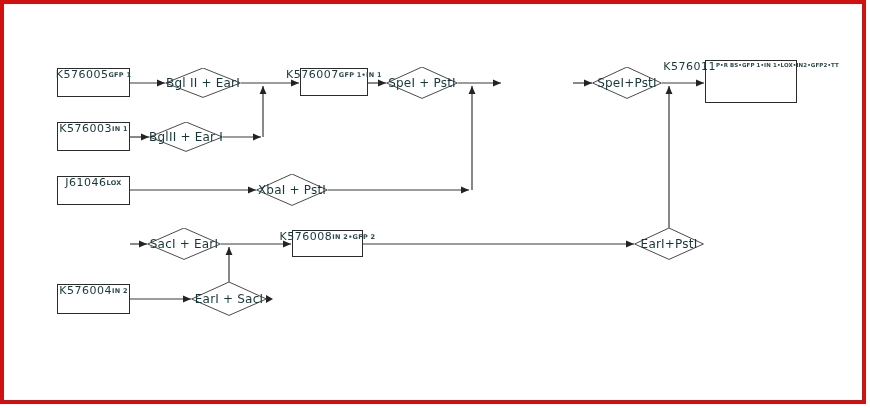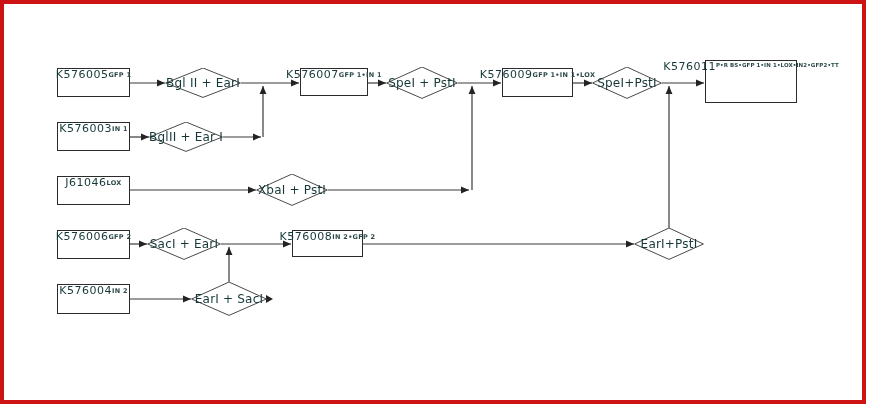--- a/index.html
+++ b/index.html
@@ -93,35 +93,27 @@
     <span class="sub">GFP 1</span>
   </div>
   <div class="box" style="left:57px;top:122px;width:73px;height:29px">
     <span class="title">K576003</span>
     <span class="sub">IN 1</span>
   </div>
   <div class="box" style="left:57px;top:176px;width:73px;height:29px">
     <span class="title">J61046</span>
     <span class="sub">LOX</span>
   </div>
-  <div class="box" style="left:57px;top:230px;width:73px;height:29px">
-    <span class="title">K576006</span>
-    <span class="sub">GFP 2</span>
-  </div>
   <div class="box" style="left:57px;top:284px;width:73px;height:30px">
     <span class="title">K576004</span>
     <span class="sub">IN 2</span>
   </div>
   <div class="box" style="left:300px;top:68px;width:68px;height:28px">
     <span class="title">K576007</span>
     <span class="sub">GFP 1•IN 1</span>
-  </div>
-  <div class="box" style="left:502px;top:68px;width:71px;height:29px">
-    <span class="title">K576009</span>
-    <span class="sub">GFP 1•IN 1•LOX</span>
   </div>
   <div class="box" style="left:705px;top:60px;width:92px;height:43px">
     <span class="title">K576011</span>
     <span class="sub tiny">P•R BS•GFP 1•IN 1•LOX•IN2•</span>
     <span class="sub tiny">GFP2•TT</span>
   </div>
   <div class="box" style="left:292px;top:230px;width:71px;height:27px">
     <span class="title">K576008</span>
     <span class="sub">IN 2•GFP 2</span>
   </div>

